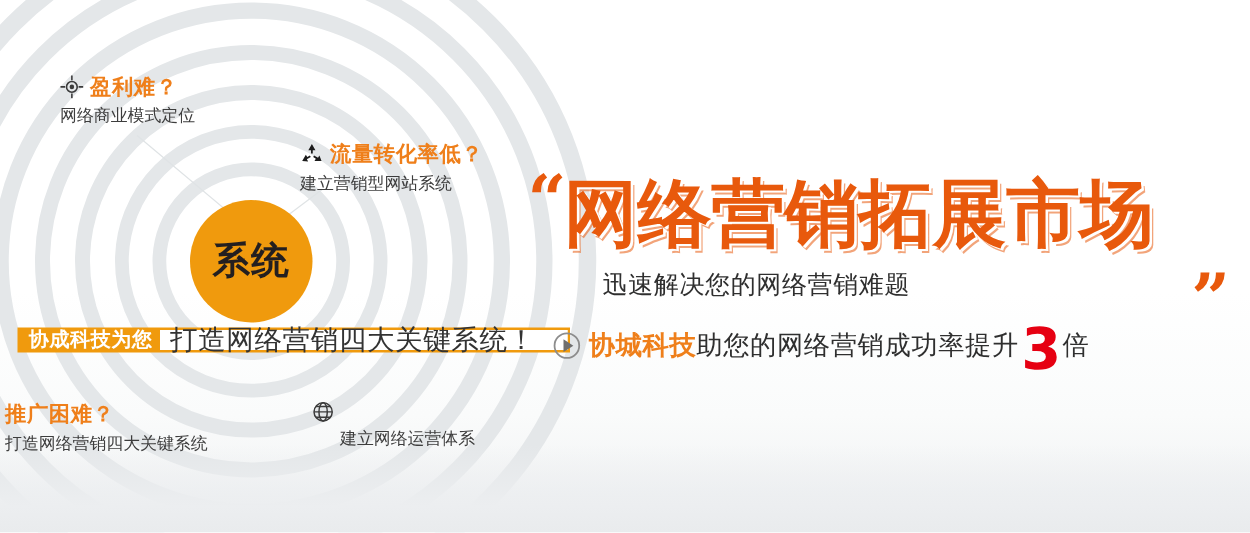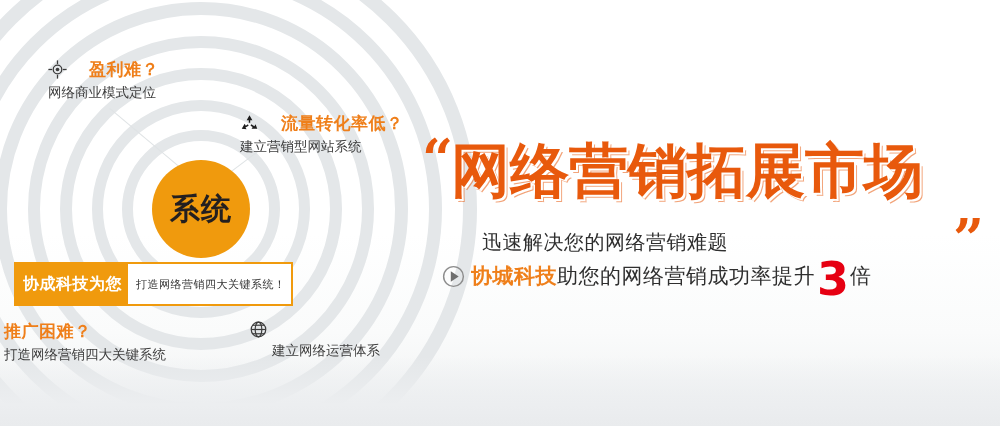--- a/index.html
+++ b/index.html
@@ -66,65 +66,65 @@
     letter-spacing: 1px;
     display: block;
   }
   .cc-line1 { margin-bottom: 3px; }
 
   
   .callout { position: absolute; }
   .callout .head {
     display: flex;
     align-items: center;
-    gap: 22px;
+    gap: 5px;
     white-space: nowrap;
   }
   .callout .title {
     color: #ef7f1a;
     font-size: 17px;
     font-weight: bold;
     letter-spacing: 0.5px;
   }
   .callout .sub {
     color: #3d3d3d;
     font-size: 13.5px;
     white-space: nowrap;
     margin-top: 3px;
   }
   .ico { display: inline-flex; width: 19px; height: 19px; }
 
   
   .strip {
     position: absolute;
     left: 14px; top: 262px;
-    height: 44px;
+    height: 20px;
     display: flex;
     align-items: stretch;
     border: 2px solid #f09a0d;
     box-sizing: border-box;
     justify-content: flex-end;
   }
   .strip-left {
     background: #f09a0d;
     color: #ffffff;
     font-size: 16px;
     font-weight: bold;
     display: flex;
     align-items: center;
     padding: 0 6px 0 7px;
     letter-spacing: 0.5px;
   }
   .strip-right {
     background: #ffffff;
     color: #333333;
-    font-size: 11px;
-    display: flex;
-    align-items: center;
-    padding: 0 5px 0 8px;
+    font-size: 22px;
+    display: flex;
+    align-items: center;
+    padding: 0 25px 0 8px;
     letter-spacing: 0.5px;
   }
 
   
   .right-panel { position: absolute; left: 420px; top: 0; width: 580px; height: 426px; }
   .quote {
     position: absolute;
     color: #e8590c;
     font-family: "DejaVu Serif", "Liberation Serif", serif;
     font-weight: bold;
@@ -141,21 +141,21 @@
     font-weight: bold;
     color: #e8590c;
     letter-spacing: 0px;
     white-space: nowrap;
     text-shadow: 2px 2px 0 #ffffff, 3px 3px 0 rgba(232,89,12,0.55);
     line-height: 1;
   }
 
   .sub1 {
     position: absolute;
-    left: 62px; top: 229px;
+    left: 62px; top: 214px;
     font-size: 20px;
     color: #2f2f2f;
     white-space: nowrap;
     letter-spacing: 0.5px;
   }
   .sub2row {
     position: absolute;
     left: 22px; top: 258px;
     display: flex;
     align-items: center;

